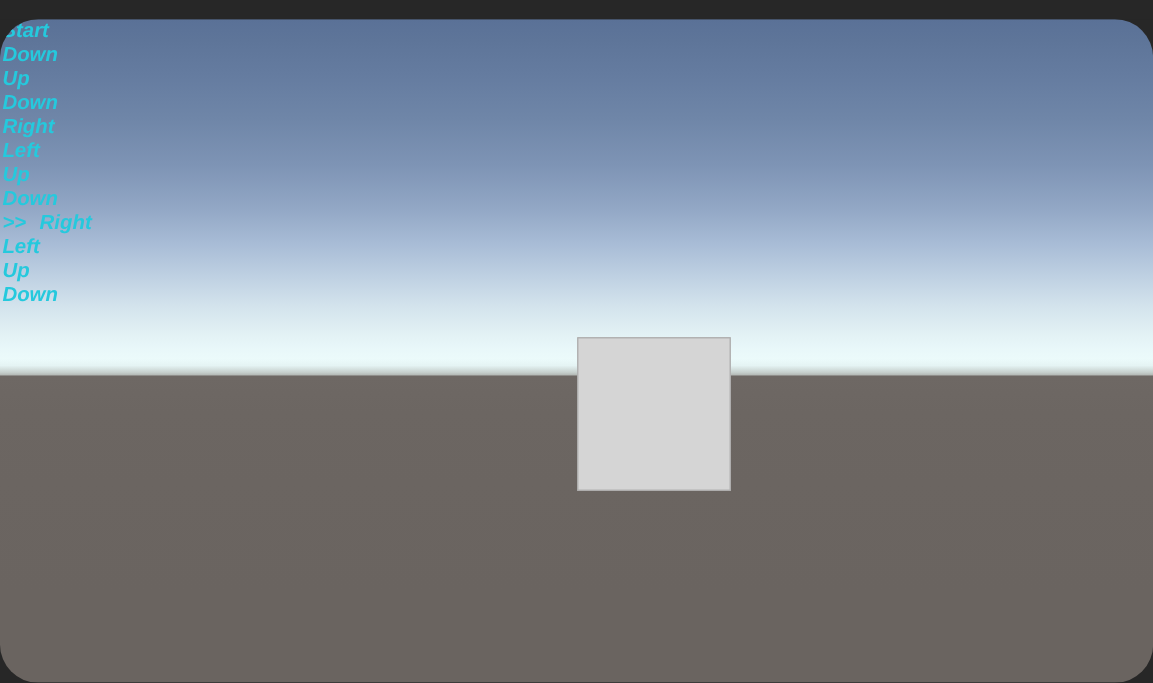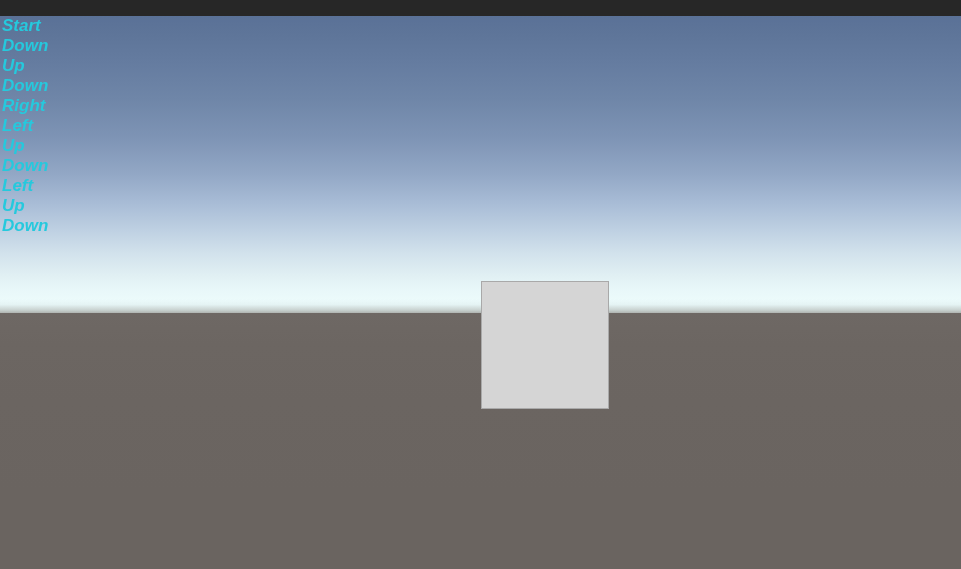--- a/index.html
+++ b/index.html
@@ -31,20 +31,21 @@
   }
 
   
   .viewport {
     position: absolute;
     left: 0;
     top: 16px;
     width: 961px;
     height: 553px;
     overflow: hidden;
+    border-radius: 32px;
   }
 
   
   .sky {
     position: absolute;
     left: 0;
     top: 0;
     width: 961px;
     height: 297px;
     background: linear-gradient(
@@ -154,20 +155,21 @@
 
     <ul class="log-overlay">
         <li class="log-line"><span>Start</span></li>
         <li class="log-line"><span>Down</span></li>
         <li class="log-line"><span>Up</span></li>
         <li class="log-line"><span>Down</span></li>
         <li class="log-line"><span>Right</span></li>
         <li class="log-line"><span>Left</span></li>
         <li class="log-line"><span>Up</span></li>
         <li class="log-line"><span>Down</span></li>
+        <li class="log-line"><span class="marker">&gt;&gt;</span><span>Right</span></li>
         <li class="log-line"><span>Left</span></li>
         <li class="log-line"><span>Up</span></li>
         <li class="log-line"><span>Down</span></li>
       </ul>
 
   </div>
 
 </div>
 
 </body></html>

